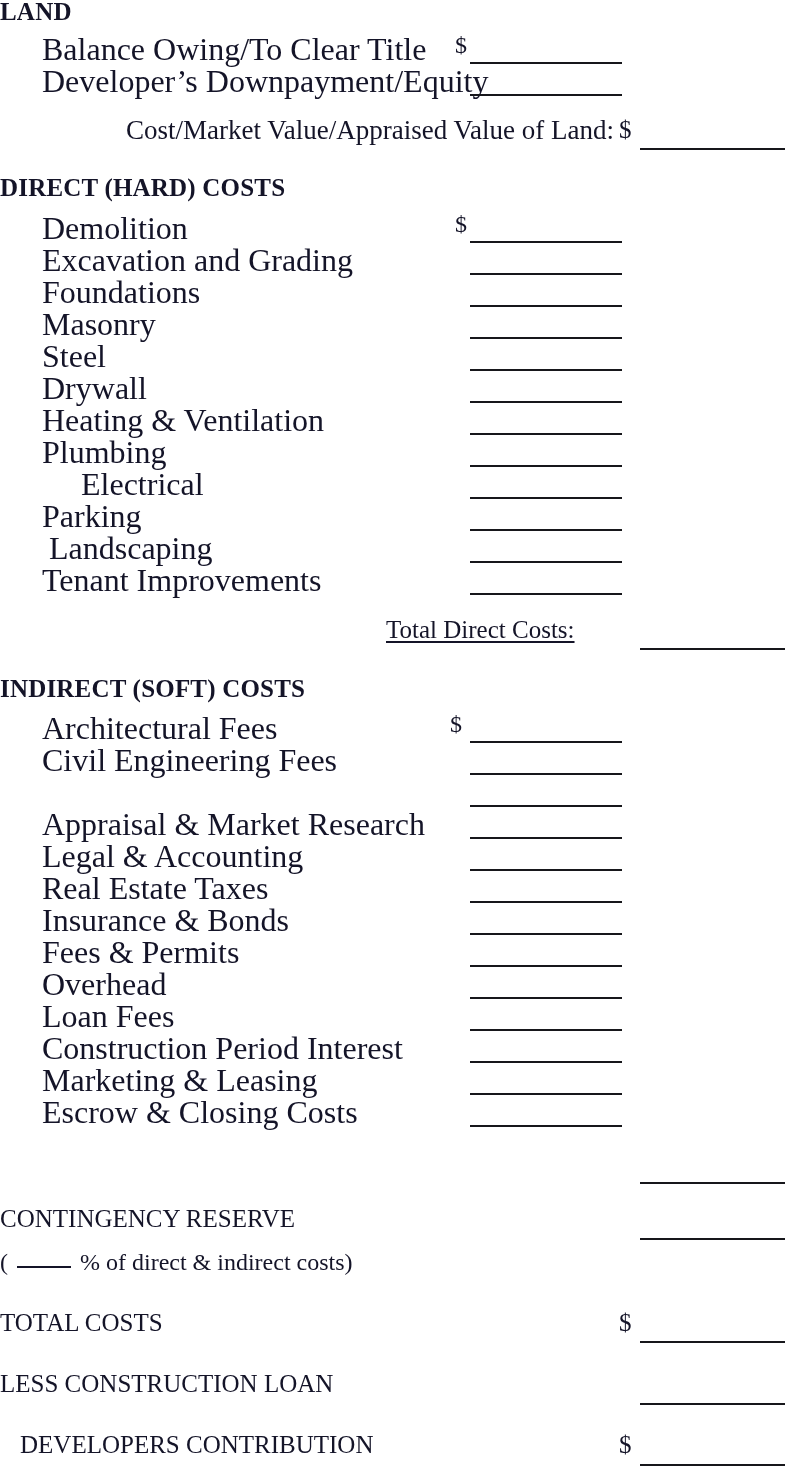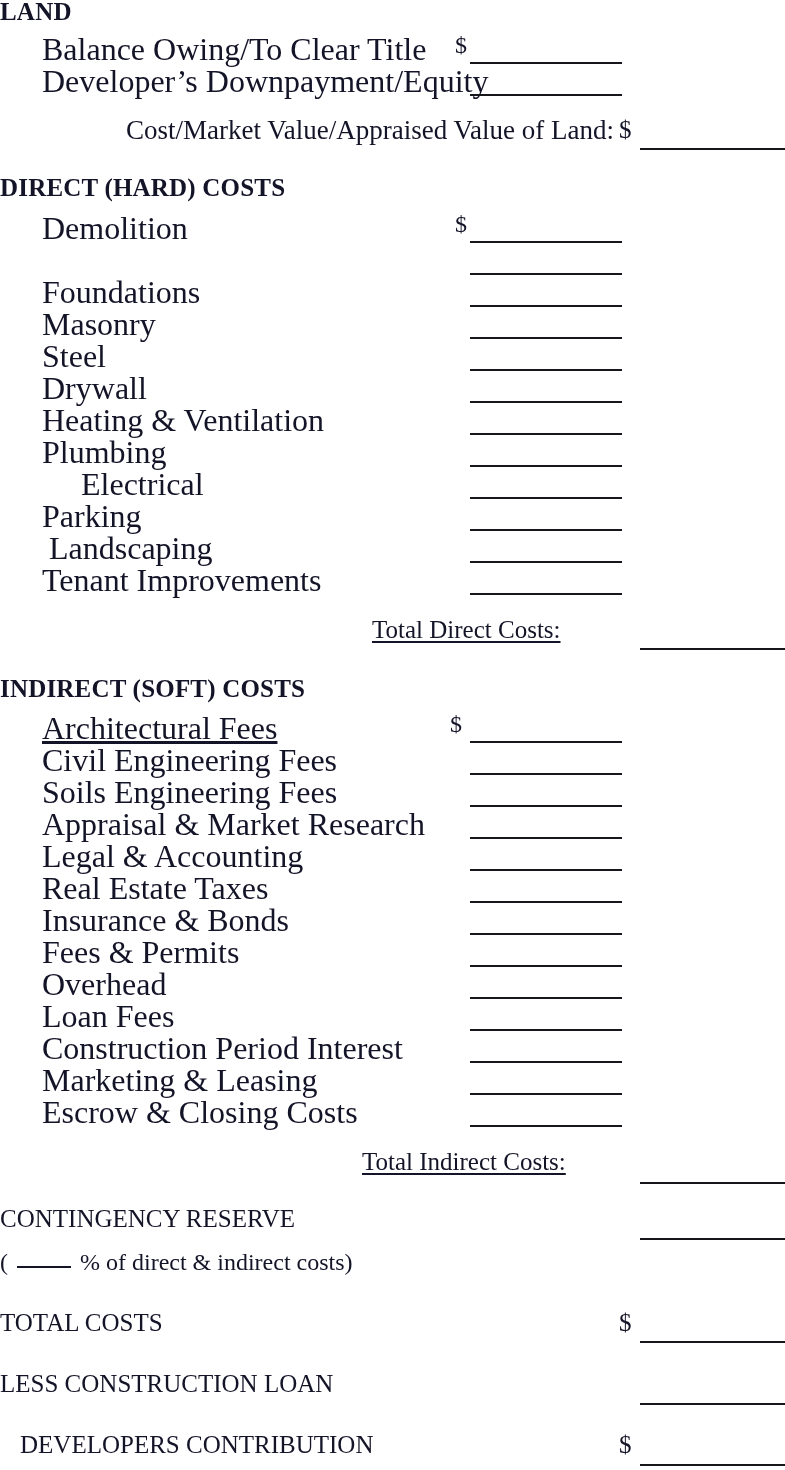--- a/index.html
+++ b/index.html
@@ -114,20 +114,21 @@
   <div class="underlined-phrase" style="left:126px;top:117px;">Cost/Market Value/Appraised Value of Land:</div>
   <div class="dollar-big" style="left:619px;top:117px;">$</div>
   <div class="blank-line blank-outer" style="top:148px;"></div>
 
   <div class="section-heading" style="top:175px;">DIRECT (HARD) COSTS</div>
 
   <div class="item-label" style="top:212px;">Demolition</div>
   <div class="dollar" style="left:455px;top:212px;">$</div>
   <div class="blank-line blank-inner" style="top:241px;"></div>
 
+  <div class="item-label" style="top:244px;">Excavation and Grading</div>
   <div class="blank-line blank-inner" style="top:273px;"></div>
 
   <div class="item-label" style="top:276px;">Foundations</div>
   <div class="blank-line blank-inner" style="top:305px;"></div>
 
   <div class="item-label" style="top:308px;">Masonry</div>
   <div class="blank-line blank-inner" style="top:337px;"></div>
 
   <div class="item-label" style="top:340px;">Steel</div>
   <div class="blank-line blank-inner" style="top:369px;"></div>
@@ -146,33 +147,32 @@
 
   <div class="item-label" style="top:500px;">Parking</div>
   <div class="blank-line blank-inner" style="top:529px;"></div>
 
   <div class="item-label" style="top:532px;margin-left:7px;">Landscaping</div>
   <div class="blank-line blank-inner" style="top:561px;"></div>
 
   <div class="item-label" style="top:564px;">Tenant Improvements</div>
   <div class="blank-line blank-inner" style="top:593px;"></div>
 
-  <div class="total-row-label" style="left:372px;top:617px;">Total Direct Costs:</div>
+  <div class="total-row-label" style="left:386px;top:617px;">Total Direct Costs:</div>
   <div class="blank-line blank-outer" style="top:648px;"></div>
 
   <div class="section-heading" style="top:676px;text-align:right;">INDIRECT (SOFT) COSTS</div>
 
-  <div class="item-label" style="top:712px;text-decoration:underline;">Architectural Fees</div>
+  <div class="item-label" style="top:712px;">Architectural Fees</div>
   <div class="dollar" style="left:450px;top:712px;">$</div>
   <div class="blank-line blank-inner" style="top:741px;"></div>
 
   <div class="item-label" style="top:744px;">Civil Engineering Fees</div>
   <div class="blank-line blank-inner" style="top:773px;"></div>
 
-  <div class="item-label" style="top:776px;">Soils Engineering Fees</div>
   <div class="blank-line blank-inner" style="top:805px;"></div>
 
   <div class="item-label" style="top:808px;">Appraisal &amp; Market Research</div>
   <div class="blank-line blank-inner" style="top:837px;"></div>
 
   <div class="item-label" style="top:840px;">Legal &amp; Accounting</div>
   <div class="blank-line blank-inner" style="top:869px;"></div>
 
   <div class="item-label" style="top:872px;">Real Estate Taxes</div>
   <div class="blank-line blank-inner" style="top:901px;"></div>
@@ -191,21 +191,20 @@
 
   <div class="item-label" style="top:1032px;">Construction Period Interest</div>
   <div class="blank-line blank-inner" style="top:1061px;"></div>
 
   <div class="item-label" style="top:1064px;">Marketing &amp; Leasing</div>
   <div class="blank-line blank-inner" style="top:1093px;"></div>
 
   <div class="item-label" style="top:1096px;">Escrow &amp; Closing Costs</div>
   <div class="blank-line blank-inner" style="top:1125px;"></div>
 
-  <div class="total-row-label" style="left:362px;top:1149px;">Total Indirect Costs:</div>
   <div class="blank-line blank-outer" style="top:1182px;"></div>
 
   <div class="big-label" style="top:1206px;">CONTINGENCY RESERVE</div>
   <div class="blank-line blank-outer" style="top:1238px;"></div>
 
   <div class="sub-note" style="top:1250px;">
     <span>( </span><span class="inline-blank"></span><span> % of direct &amp; indirect costs)</span>
   </div>
 
   <div class="big-label" style="top:1310px;">TOTAL COSTS</div>

